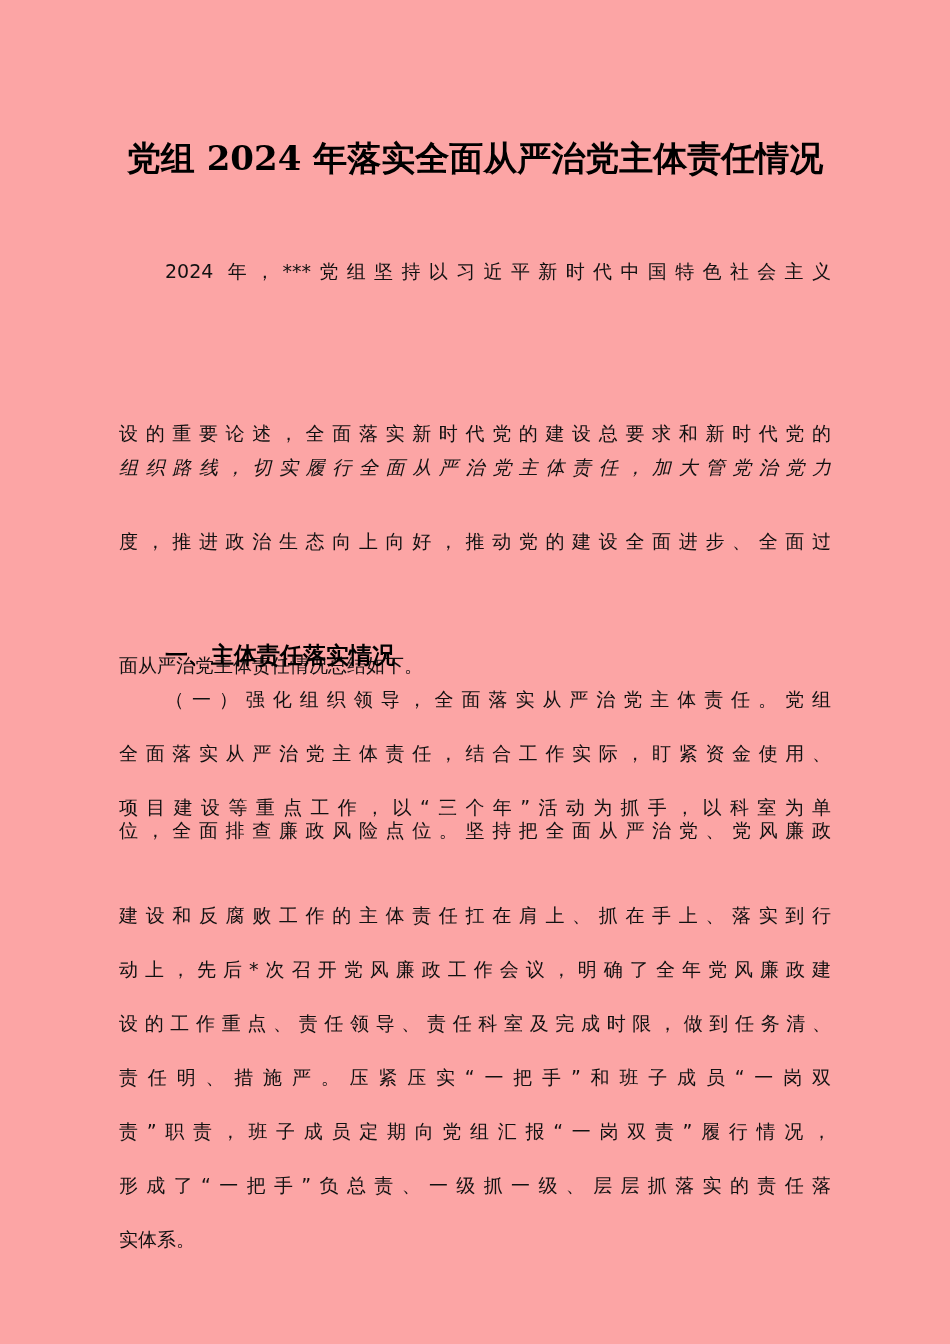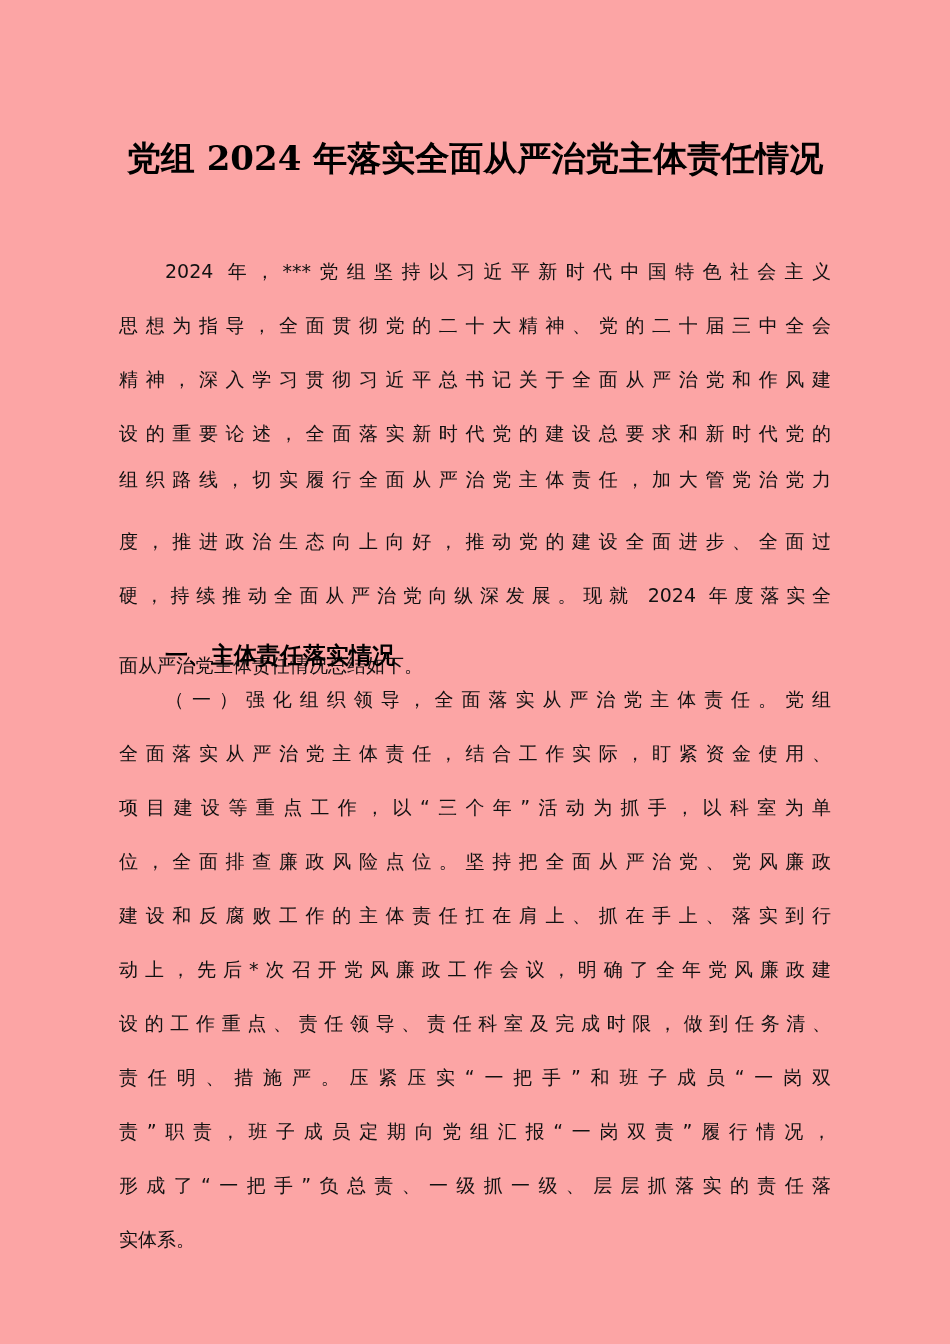--- a/index.html
+++ b/index.html
@@ -71,39 +71,36 @@
     }
   </style>
 </head>
 <body>
 
 <div class="page">
 
   <div class="title-line" style="top:138px;">党组 2024 年落实全面从严治党主体责任情况</div>
 
   <div class="line indent" style="top:256px;">2024 年，***党组坚持以习近平新时代中国特色社会主义</div>
-  <div class="line" style="top:310px;">思想为指导，全面贯彻党的二十大精神、党的二十届三中全会</div>
-  <div class="line" style="top:364px;">精神，深入学习贯彻习近平总书记关于全面从严治党和作风建</div>
   <div class="line" style="top:418px;">设的重要论述，全面落实新时代党的建设总要求和新时代党的</div>
-  <div class="line" style="top:464px;">组织路线，切实履行全面从严治党主体责任，加大管党治党力</div>
+  <div class="line" style="top:452px;font-style:italic;">组织路线，切实履行全面从严治党主体责任，加大管党治党力</div>
   <div class="line" style="top:526px;">度，推进政治生态向上向好，推动党的建设全面进步、全面过</div>
-  <div class="line" style="top:580px;">硬，持续推动全面从严治党向纵深发展。现就 2024 年度落实全</div>
   <div class="line last" style="top:634px;margin-top:16px;">面从严治党主体责任情况总结如下。</div>
 
   <div class="heading" style="top:640px;">
     <span>一、主体责任落实情况</span>
   </div>
 
   <div class="line indent" style="top:684px; font-weight:normal;">
     <span class="subheading-lead">（一）强化组织领导，全面落实从严治党主体责任。</span><span>党组</span>
   </div>
 
   <div class="line" style="top:738px;">全面落实从严治党主体责任，结合工作实际，盯紧资金使用、</div>
   <div class="line" style="top:792px;">项目建设等重点工作，以“三个年”活动为抓手，以科室为单</div>
-  <div class="line" style="top:846px;">位，全面排查廉政风险点位。坚持把全面从严治党、党风廉政</div>
+  <div class="line" style="top:815px;">位，全面排查廉政风险点位。坚持把全面从严治党、党风廉政</div>
   <div class="line" style="top:900px;">建设和反腐败工作的主体责任扛在肩上、抓在手上、落实到行</div>
   <div class="line" style="top:954px;">动上，先后*次召开党风廉政工作会议，明确了全年党风廉政建</div>
   <div class="line" style="top:1008px;">设的工作重点、责任领导、责任科室及完成时限，做到任务清、</div>
   <div class="line" style="top:1062px;">责任明、措施严。压紧压实“一把手”和班子成员“一岗双</div>
   <div class="line" style="top:1116px;">责”职责，班子成员定期向党组汇报“一岗双责”履行情况，</div>
   <div class="line" style="top:1170px;">形成了“一把手”负总责、一级抓一级、层层抓落实的责任落</div>
   <div class="line last" style="top:1224px;">实体系。</div>
 
 </div>
 

